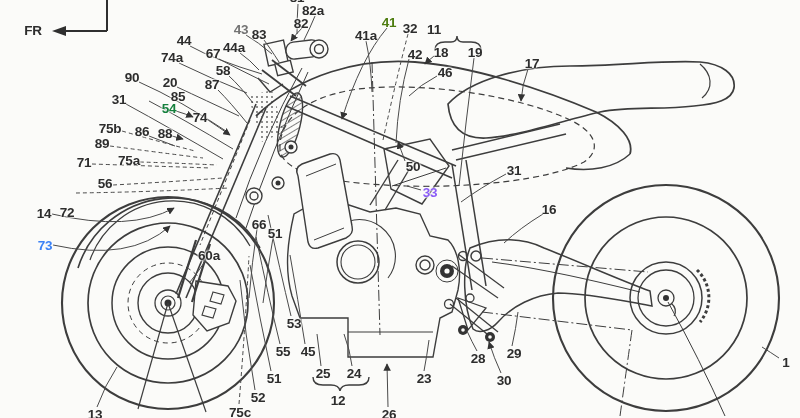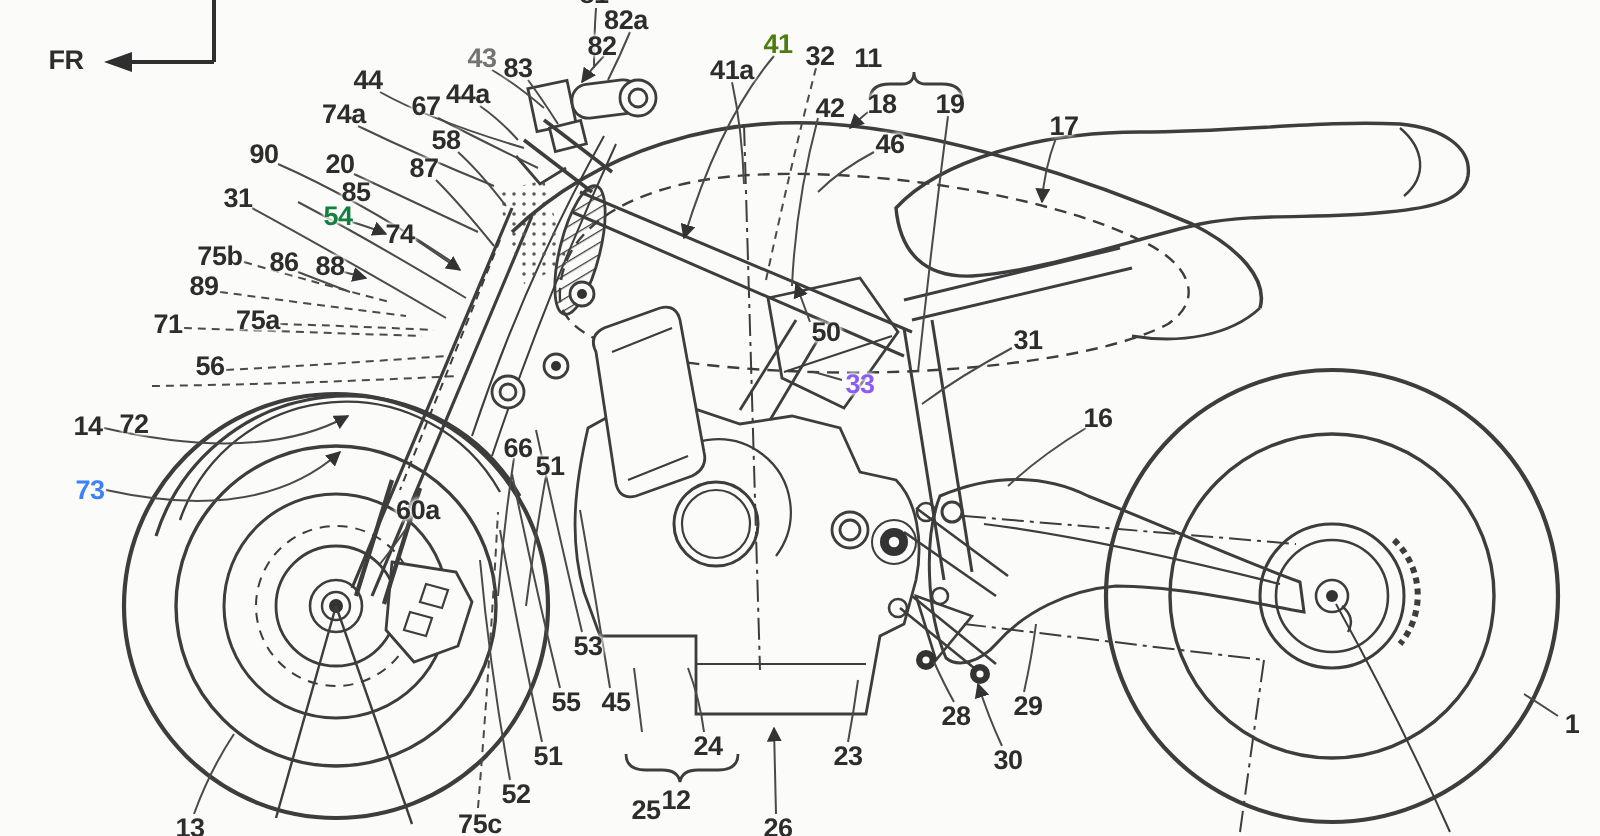--- a/index.html
+++ b/index.html
@@ -273,21 +273,21 @@
       <span class="ref-label" style="left: 413px; top: 166px; color: rgb(45, 45, 45);">50</span>
       <span class="ref-label" style="left: 430px; top: 192px; color: #8b5cf6;">33</span>
       <span class="ref-label" style="left: 514px; top: 170px; color: rgb(45, 45, 45);">31</span>
       <span class="ref-label" style="left: 549px; top: 209px; color: rgb(45, 45, 45);">16</span>
       <span class="ref-label" style="left: 294px; top: 323px; color: rgb(45, 45, 45);">53</span>
       <span class="ref-label" style="left: 283px; top: 351px; color: rgb(45, 45, 45);">55</span>
       <span class="ref-label" style="left: 308px; top: 351px; color: rgb(45, 45, 45);">45</span>
       <span class="ref-label" style="left: 274px; top: 378px; color: rgb(45, 45, 45);">51</span>
       <span class="ref-label" style="left: 258px; top: 397px; color: rgb(45, 45, 45);">52</span>
       <span class="ref-label" style="left: 240px; top: 412px; color: rgb(45, 45, 45);">75c</span>
-      <span class="ref-label" style="left: 323px; top: 373px; color: rgb(45, 45, 45); margin-top: 32px;">25</span>
+      <span class="ref-label" style="left: 323px; top: 373px; color: rgb(45, 45, 45);">25</span>
       <span class="ref-label" style="left: 354px; top: 373px; color: rgb(45, 45, 45);">24</span>
       <span class="ref-label" style="left: 338px; top: 400px; color: rgb(45, 45, 45);">12</span>
       <span class="ref-label" style="left: 95px; top: 414px; color: rgb(45, 45, 45);">13</span>
       <span class="ref-label" style="left: 389px; top: 414px; color: rgb(45, 45, 45);">26</span>
       <span class="ref-label" style="left: 424px; top: 378px; color: rgb(45, 45, 45);">23</span>
       <span class="ref-label" style="left: 478px; top: 358px; color: rgb(45, 45, 45);">28</span>
       <span class="ref-label" style="left: 514px; top: 353px; color: rgb(45, 45, 45);">29</span>
       <span class="ref-label" style="left: 504px; top: 380px; color: rgb(45, 45, 45);">30</span>
       <span class="ref-label" style="left: 786px; top: 362px; color: rgb(45, 45, 45);">1</span>
     </div>

